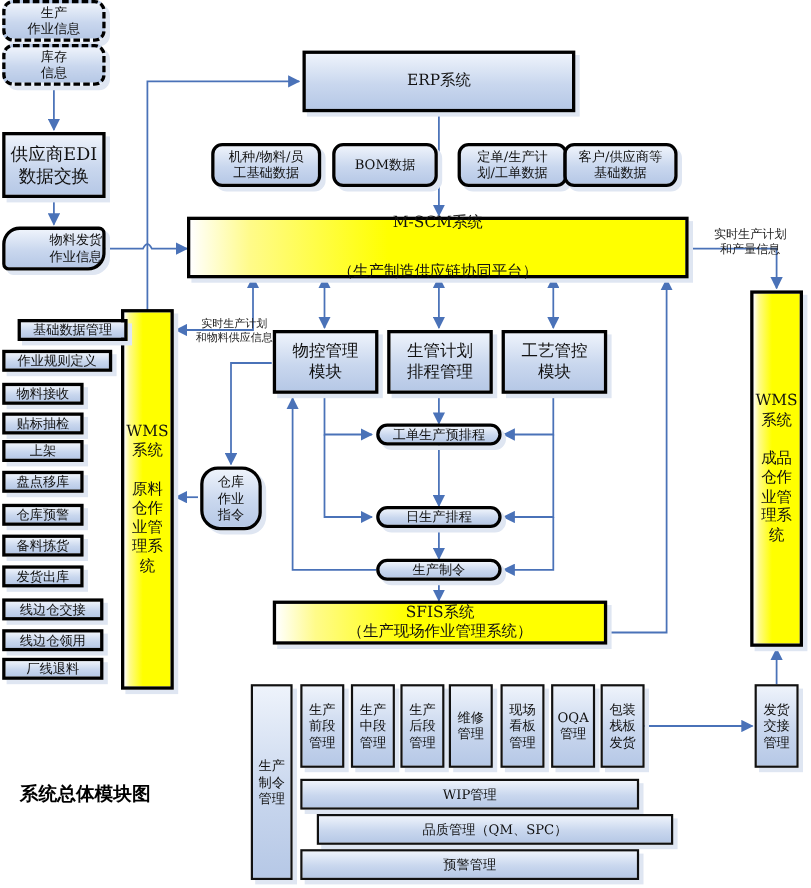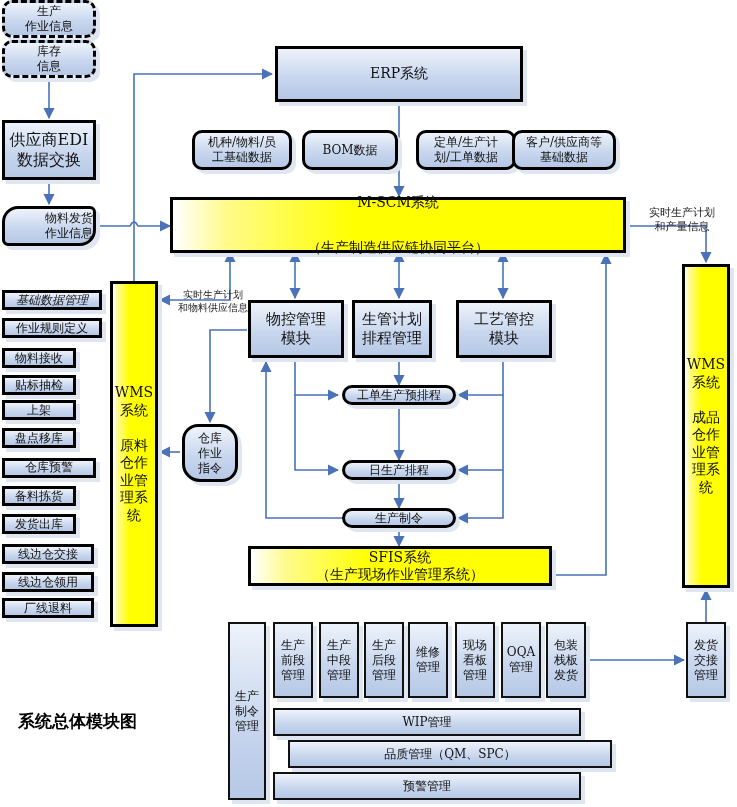--- a/index.html
+++ b/index.html
@@ -100,21 +100,21 @@
   <span>M-SCM系统</span>
   <span>（生产制造供应链协同平台）</span>
 </div>
 <div class="label" style="left:632px;top:206px;width:100px;font-size:11px;">实时生产计划
 和产量信息</div>
 <div class="label" style="left:168px;top:288px;width:90px;">实时生产计划
 和物料供应信息</div>
 
 <div class="node blue b3 fs15" style="left:248px;top:300px;width:96px;height:58px;"><span>物控管理
 模块</span></div>
-<div class="node blue b3 fs15" style="left:352px;top:300px;width:80px;height:58px;"><span>生管计划
+<div class="node blue b3 fs15" style="left:352px;top:300px;width:96px;height:58px;"><span>生管计划
 排程管理</span></div>
 <div class="node blue b3 fs15" style="left:456px;top:300px;width:96px;height:58px;"><span>工艺管控
 模块</span></div>
 
 <div class="node blue tape fs12" style="left:342px;top:385px;width:114px;height:20px;"><span>工单生产预排程</span></div>
 <div class="node blue tape fs12" style="left:342px;top:460px;width:114px;height:20px;"><span>日生产排程</span></div>
 <div class="node blue tape fs12" style="left:342px;top:508px;width:114px;height:20px;"><span>生产制令</span></div>
 
 <div class="node blue doc fs12" style="left:182px;top:424px;width:56px;height:58px;border-radius:16px 18px 16px 18px;"><span>仓库
 作业
@@ -123,27 +123,27 @@
 <div class="node yellow b3 fs14" style="left:110px;top:281px;width:48px;height:346px;"><span class="vtext">WMS
 系统
 
 原料
 仓作
 业管
 理系
 统</span></div>
 
 <div id="wmsfuncs">
-    <div class="node blue b3 fs12" style="left: 2px; top: 290px; width: 100px; height: 20px; font-style: italic;"><span>基础数据管理</span></div>
+    <div class="node blue b3 fs12" style="left: 16px; top: 290px; width: 100px; height: 20px;"><span>基础数据管理</span></div>
     <div class="node blue b3 fs12" style="left: 2px; top: 318px; width: 100px; height: 20px;"><span>作业规则定义</span></div>
     <div class="node blue b3 fs12" style="left: 2px; top: 348px; width: 74px; height: 20px;"><span>物料接收</span></div>
     <div class="node blue b3 fs12" style="left: 2px; top: 375px; width: 74px; height: 20px;"><span>贴标抽检</span></div>
     <div class="node blue b3 fs12" style="left: 2px; top: 400px; width: 74px; height: 20px;"><span>上架</span></div>
     <div class="node blue b3 fs12" style="left: 2px; top: 428px; width: 74px; height: 20px;"><span>盘点移库</span></div>
-    <div class="node blue b3 fs12" style="left: 2px; top: 458px; width: 94px; height: 20px; font-family: Liberation Mono, monospace;"><span>仓库预警</span></div>
+    <div class="node blue b3 fs12" style="left: 2px; top: 458px; width: 74px; height: 20px;"><span>仓库预警</span></div>
     <div class="node blue b3 fs12" style="left: 2px; top: 486px; width: 74px; height: 20px;"><span>备料拣货</span></div>
     <div class="node blue b3 fs12" style="left: 2px; top: 514px; width: 74px; height: 20px;"><span>发货出库</span></div>
     <div class="node blue b3 fs12" style="left: 2px; top: 544px; width: 92px; height: 20px;"><span>线边仓交接</span></div>
     <div class="node blue b3 fs12" style="left: 2px; top: 572px; width: 92px; height: 20px;"><span>线边仓领用</span></div>
     <div class="node blue b3 fs12" style="left: 2px; top: 598px; width: 92px; height: 20px;"><span>厂线退料</span></div>
   </div>
 
 <div class="node yellow b3 fs14" style="left:682px;top:264px;width:48px;height:324px;"><span class="vtext">WMS
 系统
 

